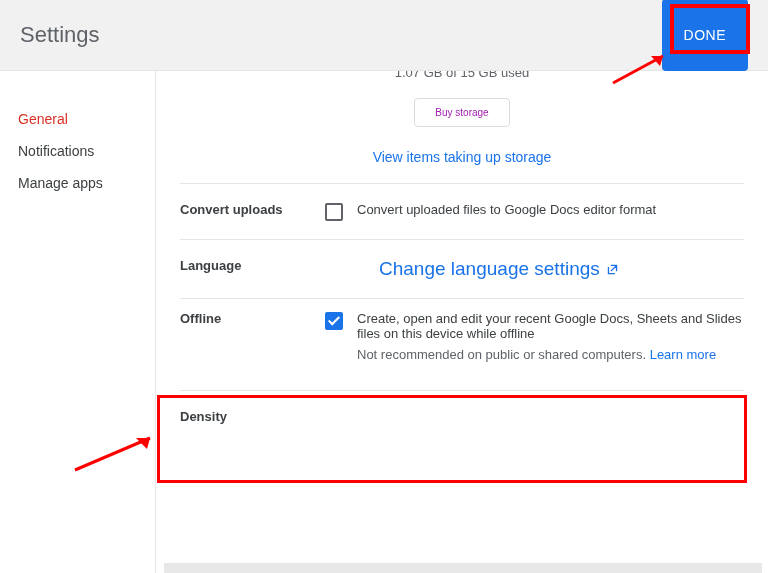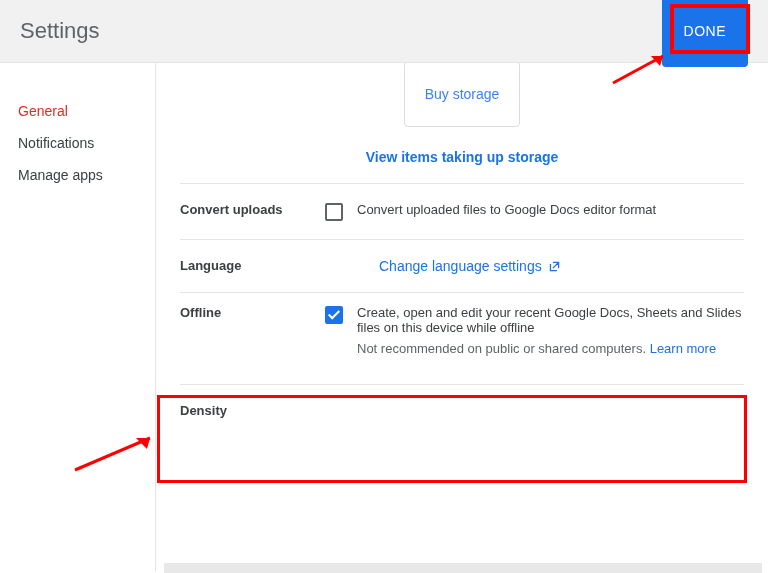--- a/index.html
+++ b/index.html
@@ -6,21 +6,21 @@
   body {
     font-family: Arial, sans-serif;
     width: 768px;
     height: 573px;
     overflow: hidden;
     position: relative;
     background: #fff;
   }
   .header {
     background: #f1f1f1;
-    height: 63px;
+    height: 71px;
     border-bottom: 1px solid #e5e5e5;
     display: flex;
     align-items: center;
     justify-content: space-between;
     padding: 0 20px;
   }
   .title {
     font-size: 22px;
     color: #5f6368;
     font-weight: 400;
@@ -96,35 +96,34 @@
   }
   .storage-used {
     color: #5f6368;
     font-size: 13px;
     text-align: center;
     margin-bottom: 18px;
   }
   .buy-storage {
     background: #fff;
     border: 1px solid #dadce0;
-    color: #3b82f6;
-    font-size: 14px;
-    padding: 24px 20px;
+    color: #a21caf;
+    font-size: 10px;
+    padding: 8px 20px;
     border-radius: 4px;
     cursor: pointer;
   }
   .link {
     color: #1a73e8;
     cursor: pointer;
   }
   .view-items {
     text-align: center;
     margin-top: 22px;
     font-size: 14px;
-    font-weight: bold;
   }
   .check-row {
     display: flex;
   }
   .checkbox {
     width: 18px;
     height: 18px;
     border: 2px solid #5f6368;
     flex-shrink: 0;
     margin-right: 14px;
@@ -143,21 +142,21 @@
     left: 4px;
     top: 0px;
     width: 4px;
     height: 9px;
     border: solid #fff;
     border-width: 0 2px 2px 0;
     transform: rotate(45deg);
   }
   .lang-link {
     color: #1a73e8;
-    font-size: 14px;
+    font-size: 19px;
     cursor: pointer;
     display: inline-flex;
     align-items: center;
   }
   .ext-icon {
     width: 13px;
     height: 13px;
     margin-left: 6px;
     stroke: #1a73e8;
     fill: none;
@@ -217,20 +216,21 @@
 
   <div class="sidebar">
     <div class="sidebar-item active">General</div>
     <div class="sidebar-item">Notifications</div>
     <div class="sidebar-item">Manage apps</div>
   </div>
 
   <div class="main">
 
     <div class="storage-top" style="margin-top:-2px;">
+      <div class="storage-used" style="margin-top:-6px">1.07 GB of 15 GB used</div>
       <button class="buy-storage">Buy storage</button>
       <div class="view-items link">View items taking up storage</div>
     </div>
 
     <div class="section">
       <div class="section-label">Convert uploads</div>
       <div class="section-body">
         <div class="check-row">
           <div class="checkbox"></div>
           <div>Convert uploaded files to Google Docs editor format</div>

